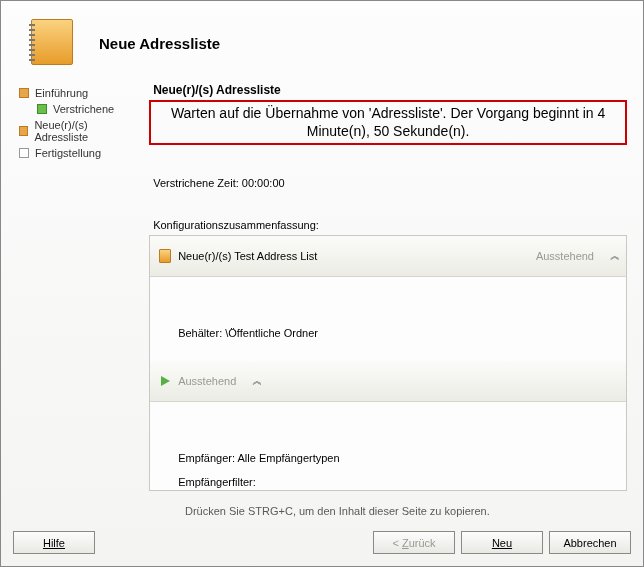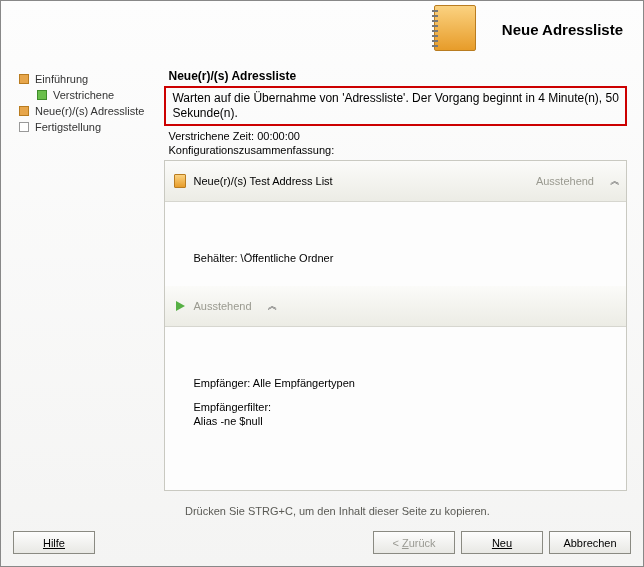--- a/index.html
+++ b/index.html
@@ -16,23 +16,22 @@
   width: 644px;
   height: 567px;
   border: 1px solid #888;
   background: linear-gradient(to bottom, #fdfdfd, #f4f4f3);
   display: flex;
   flex-direction: column;
 }
 .header {
   display: flex;
   align-items: center;
-  padding: 4px 20px 12px 30px;
+  padding: 18px 20px 12px 30px;
   gap: 20px;
-  justify-content: flex-end;
 }
 .header .big-icon {
   width: 48px;
   height: 48px;
   position: relative;
 }
 .header h1 {
   font-size: 15px;
   font-weight: bold;
 }
@@ -73,26 +72,28 @@
 }
 .main-title {
   font-weight: bold;
   font-size: 12px;
   padding: 4px 0 2px 4px;
 }
 .red-box {
   border: 2px solid #cc0000;
   padding: 3px 6px;
   margin: 1px 4px 3px 0;
-  font-size: 12px;
+  font-size: 14px;
   line-height: 1.25;
+  text-align: center;
 }
 .meta-line {
   padding: 1px 4px;
   font-size: 11px;
+  margin-top: 28px;
 }
 .config-panel {
   border: 1px solid #c9c9c1;
   background: #fdfdfd;
   margin: 3px 4px 0 0;
   flex: 1 1 auto;
   overflow: hidden;
 }
 .group-header {
   display: flex;

